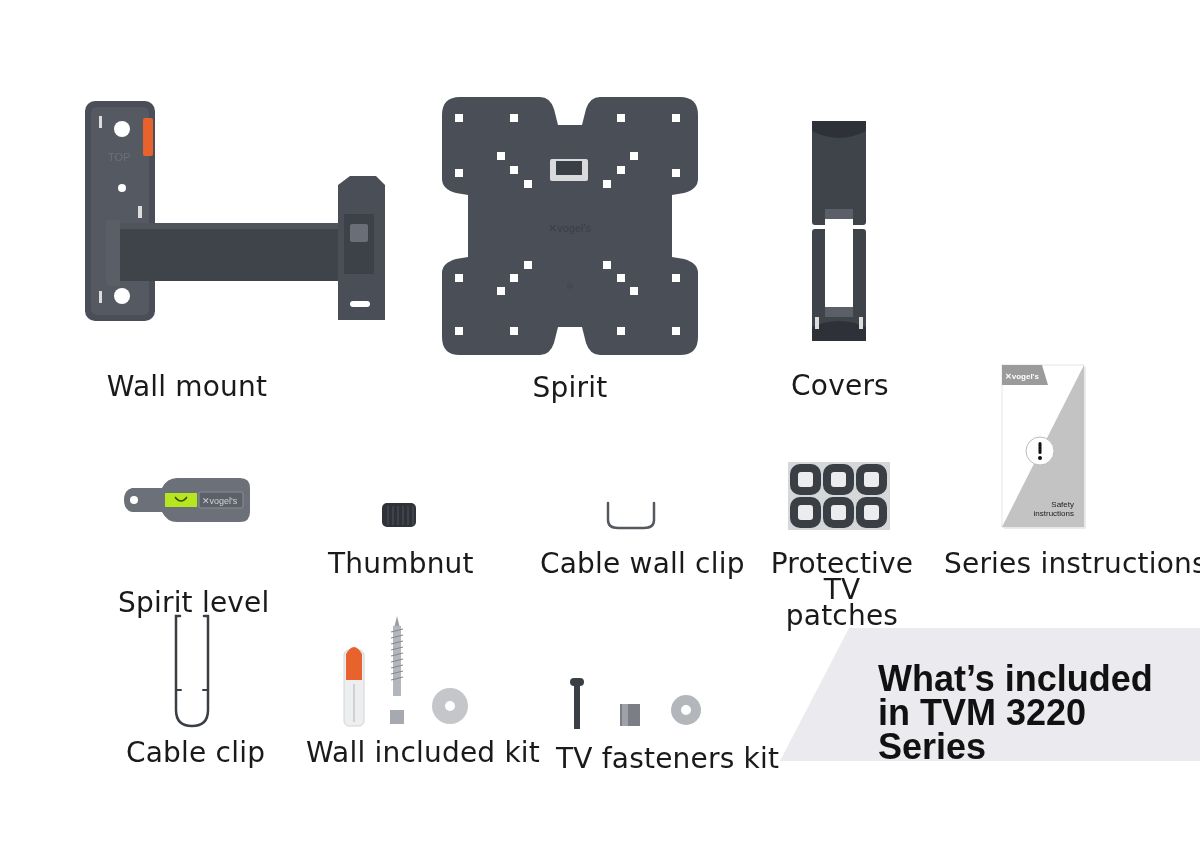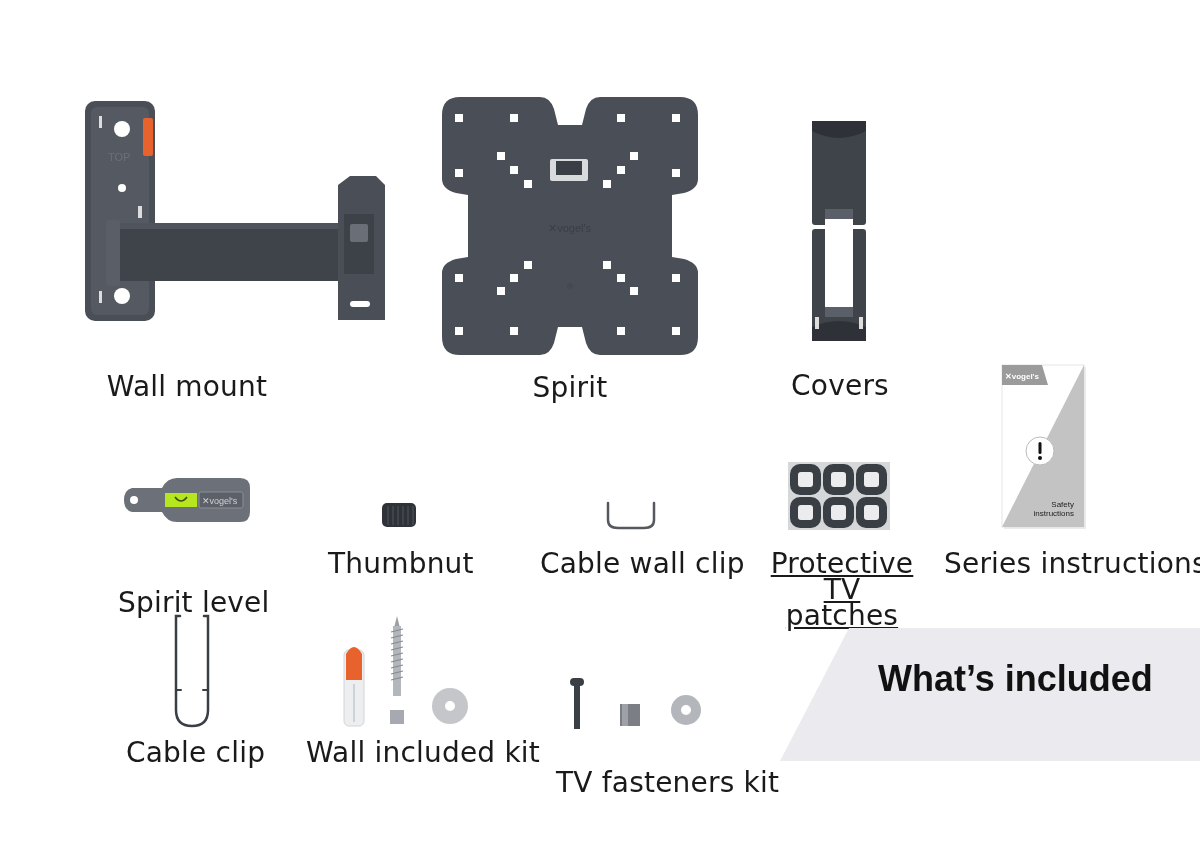--- a/index.html
+++ b/index.html
@@ -1,18 +1,18 @@
 <!DOCTYPE html>
 <html><head>
 <meta charset="utf-8">
 <style>
   html,body{margin:0;padding:0;background:#ffffff;}
   body{width:1200px;height:848px;position:relative;overflow:hidden;font-family:"DejaVu Sans","Liberation Sans",sans-serif;color:#111;}
   .label{position:absolute;font-size:28px;color:#1a1a1a;text-align:center;white-space:nowrap;letter-spacing:0.2px;line-height:26px;}
-  .label.multi{white-space:normal;text-decoration:underline;}
+  .label.multi{white-space:normal;}
   .banner{position:absolute;left:780px;top:628px;width:420px;height:133px;background:#ebebef;clip-path:polygon(69px 0,420px 0,420px 133px,0 133px);}
   .banner-title{position:absolute;left:878px;top:662px;font-family:"Liberation Sans",sans-serif;font-weight:bold;font-size:36px;line-height:34px;color:#111;}
   svg{position:absolute;overflow:visible;}
 </style>
 </head>
 <body>
 
 <svg style="left:80px;top:96px;" width="310" height="230" viewBox="0 0 310 230">
   <rect x="5" y="5" width="70" height="220" rx="10" fill="#4a4f57"></rect>
   <rect x="11" y="11" width="58" height="208" rx="6" fill="#555a62"></rect>
@@ -191,18 +191,19 @@
   </g>
   <g>
     <rect x="54" y="28" width="20" height="22" fill="#7b7f85"></rect>
     <rect x="56" y="28" width="6" height="22" fill="#9ea2a8"></rect>
   </g>
   <g>
     <circle cx="120" cy="34" r="15" fill="#b3b6bb"></circle>
     <circle cx="120" cy="34" r="5" fill="#fff"></circle>
   </g>
 </svg>
-<div class="label" style="left:556px;top:770px;width:170px;text-align:center;">TV fasteners kit</div>
+<div class="label" style="left:556px;top:746px;width:170px;text-align:center;">TV fasteners kit</div>
 
 <div class="banner"></div>
 <div class="banner-title">
   <div>What’s included</div>
+  <div>in TVM 3220 Series</div>
 </div>
 
 </body></html>

